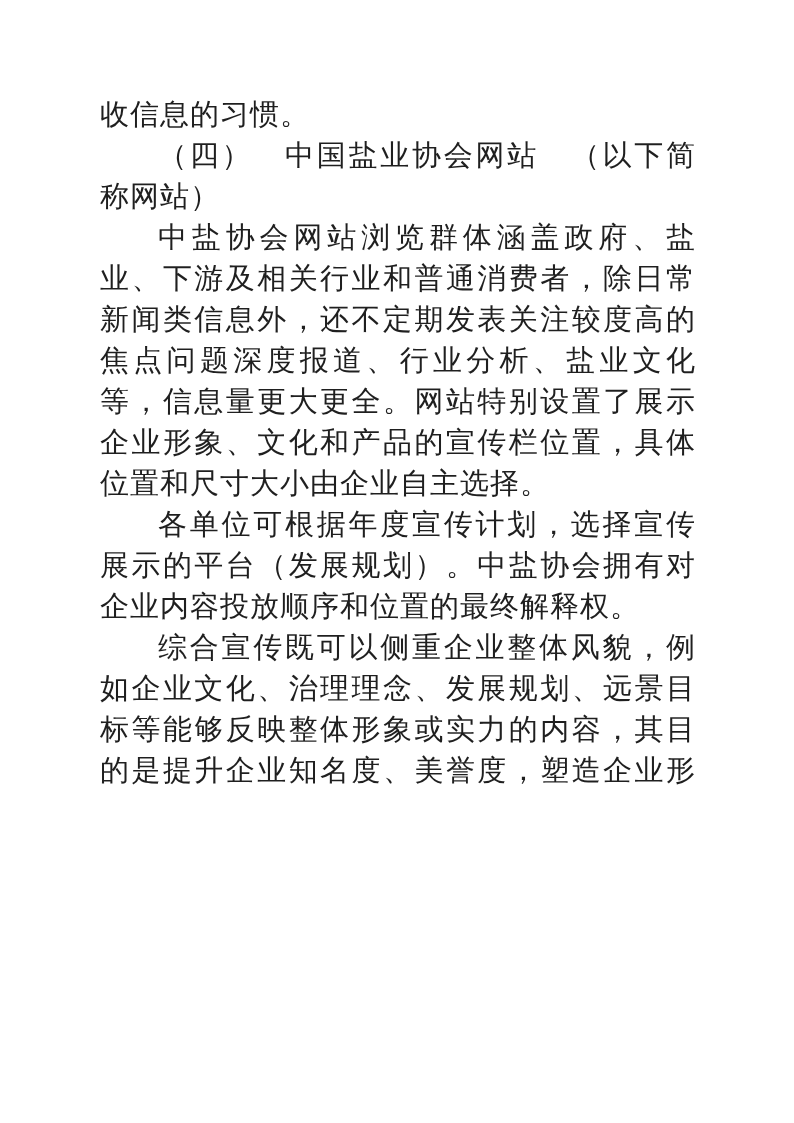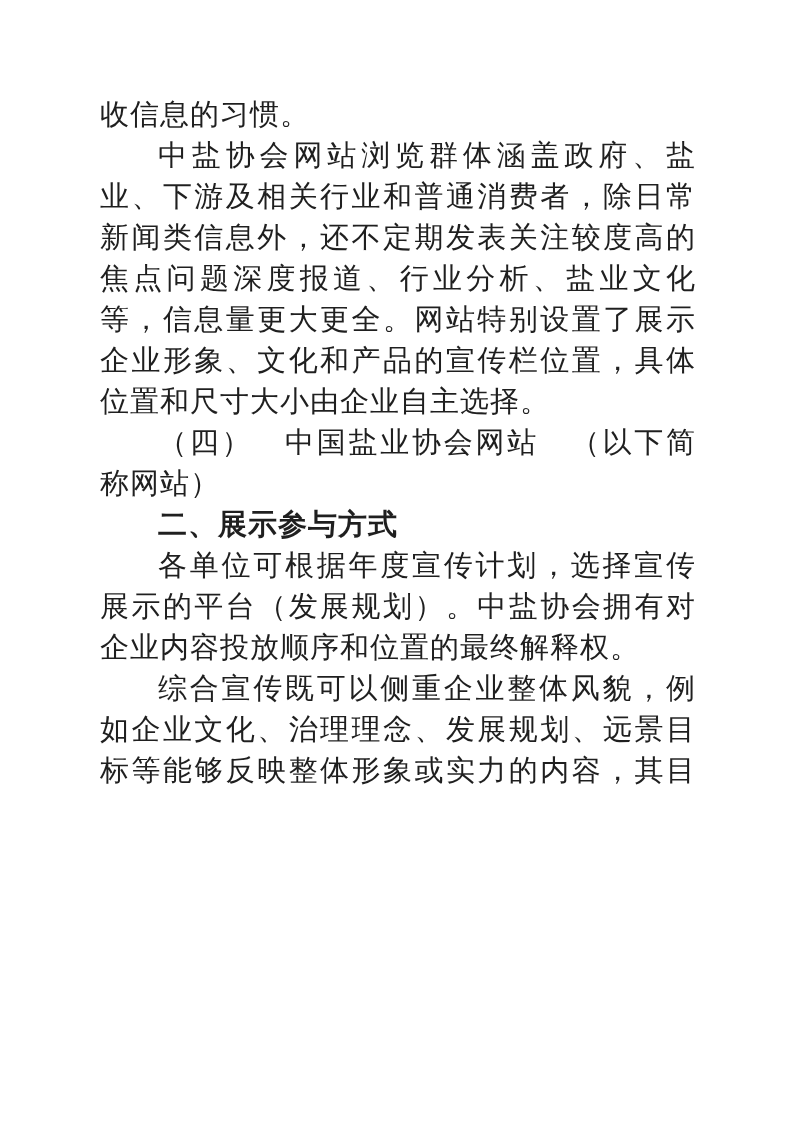--- a/index.html
+++ b/index.html
@@ -50,23 +50,22 @@
     color: #222222;
     font-family: "Liberation Serif", "DejaVu Serif", serif;
   }
 </style>
 </head>
 <body>
 
 <div class="page">
   <div class="content">
     <p class="no-indent">收信息的习惯。</p>
+    <p>（四）　中国盐业协会网站　（以下简称网站）</p>
     <p>中盐协会网站浏览群体涵盖政府、盐业、下游及相关行业和普通消费者，除日常新闻类信息外，还不定期发表关注较度高的焦点问题深度报道、行业分析、盐业文化等，信息量更大更全。网站特别设置了展示企业形象、文化和产品的宣传栏位置，具体位置和尺寸大小由企业自主选择。</p>
-    <p>（四）　中国盐业协会网站　（以下简称网站）</p>
-    <p class="heading-bold">二、展示参与方式</p>
     <p>各单位可根据年度宣传计划，选择宣传展示的平台（发展规划）。中盐协会拥有对企业内容投放顺序和位置的最终解释权。</p>
     <p>综合宣传既可以侧重企业整体风貌，例如企业文化、治理理念、发展规划、远景目标等能够反映整体形象或实力的内容，其目的是提升企业知名度、美誉度，塑造企业形象，扩大社会影响；也可以具体化为对产品包装、外观、特点、功能、同比优势、新建项目等信息的宣传，其目的是让受众多角度、多层次了解企业、产品，拓展品牌和产品知名度，从而起到促进销售、提升销量、拓宽合作等目的。参与企业可根据自身情况对内容进行调整、优化。</p>
 
   </div>
   <div class="footer">
     <span>3</span>
   </div>
 </div>
 
 </body></html>

